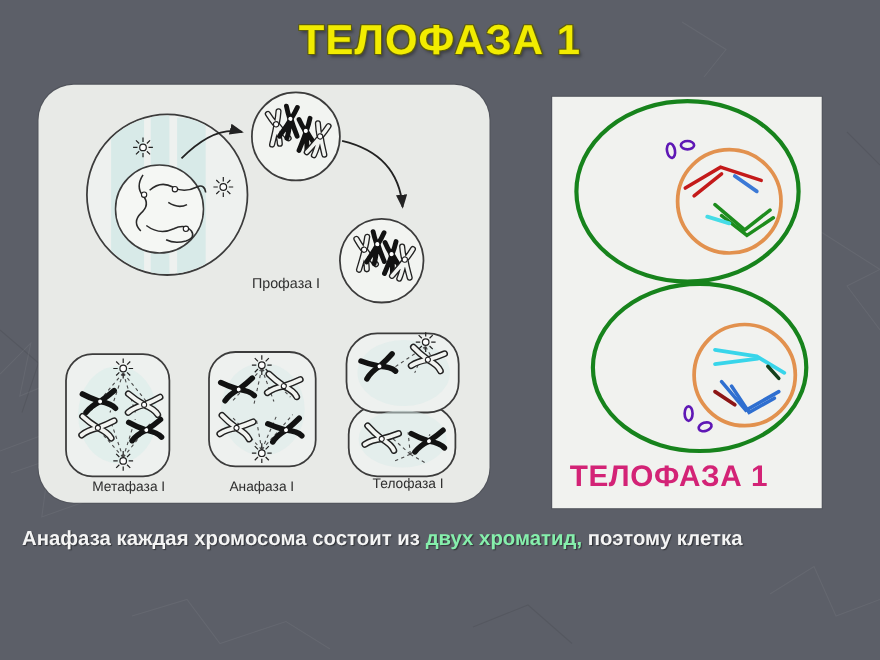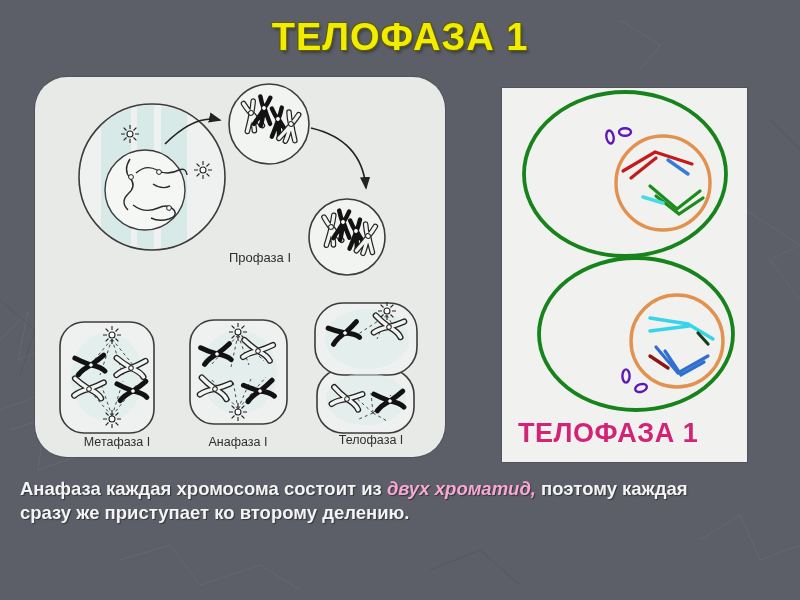--- a/index.html
+++ b/index.html
@@ -25,21 +25,21 @@
     font-size:27px;font-weight:bold;letter-spacing:.5px;color:#d32376;
     white-space:nowrap;
   }
   .bodytext{
     position:absolute;left:20px;top:477px;width:762px;
     color:#f4f4f4;font-size:18.5px;font-weight:bold;line-height:24px;
     text-shadow:1px 1px 1px rgba(0,0,0,.45);
   }
   .tl{white-space:pre;}
   .hl-y{color:#f2e70c;}
-  .hl-c{color:#f9a8d4;font-style:italic;}
+  .hl-c{color:#86efac;}
 </style>
 </head>
 <body>
 
 <div class="slide">
 
   <svg class="bgtex" viewBox="0 0 800 600" fill="none">
     <g stroke="rgba(255,255,255,0.055)" stroke-width="1">
       <path d="M0,340 L28,312 L18,360 L55,345 L40,395 L0,410"></path>
       <path d="M10,430 L45,418 L38,470 L80,455"></path>
@@ -225,17 +225,16 @@
         <g stroke="#5f18b5" stroke-width="2.4">
           <ellipse cx="124" cy="288" rx="3.6" ry="6.6"></ellipse>
           <ellipse cx="139" cy="300" rx="6" ry="3.8" transform="rotate(-18 139 300)"></ellipse>
         </g>
       </g>
     </svg>
     <div class="caption">ТЕЛОФАЗА 1</div>
   </div>
 
   <div class="bodytext">
-    <div class="tl"><span>Анафаза каждая хромосома состоит из </span><span class="hl-c">двух хроматид,</span><span> поэтому каждая</span></div>
-    <div class="tl"><span>сразу же приступает ко второму делению.</span></div>
+    <div class="tl"><span>Анафаза каждая хромосома состоит из </span><span class="hl-c">двух хроматид,</span><span> поэтому клетка</span></div>
   </div>
 
 </div>
 
 </body></html>

